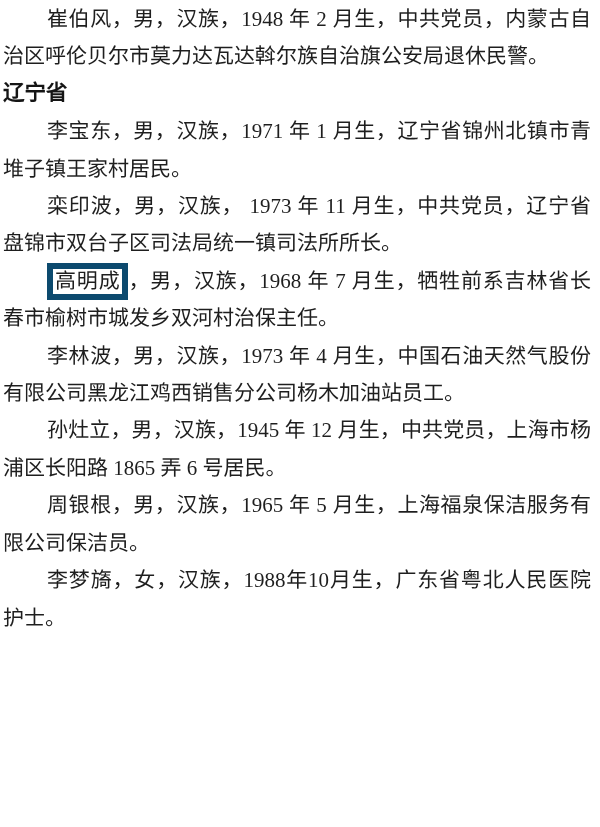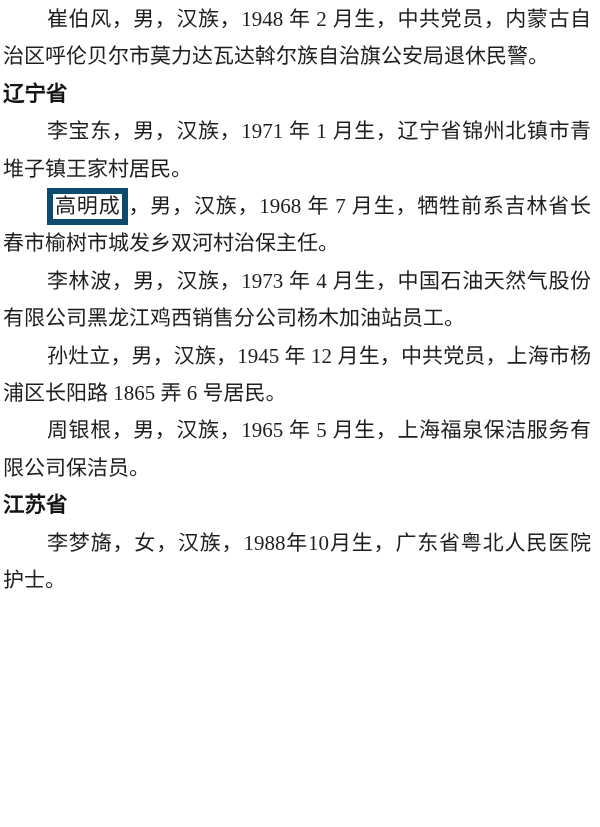--- a/index.html
+++ b/index.html
@@ -27,35 +27,35 @@
     line-height: 37.4px;
     text-align: justify;
     text-indent: 44px;
     word-break: break-all;
   }
   .doc h2.province {
     margin: 0;
     line-height: 37.4px;
     font-size: 21.5px;
     font-weight: 700;
-    font-family: Liberation Sans, sans-serif;
+    font-family: Liberation Mono, monospace;
     color: #151515;
     text-indent: 0;
   }
   .boxed-name {
     border: 6px solid #0c4a6e;
     padding: 0 2px 1px 2px;
   }
 </style>
 </head>
 <body>
 
 <main class="doc">
     <p class="entry"><span>崔伯风，男，汉族，1948 年 2 月生，中共党员，内蒙古自治区呼伦贝尔市莫力达瓦达斡尔族自治旗公安局退休民警。</span></p>
     <h2 class="province">辽宁省</h2>
     <p class="entry"><span>李宝东，男，汉族，1971 年 1 月生，辽宁省锦州北镇市青堆子镇王家村居民。</span></p>
+    <p class="entry"><span>栾印波，男，汉族， 1973 年 11 月生，中共党员，辽宁省盘锦市双台子区司法局统一镇司法所所长。</span></p>
     <p class="entry"><span class="boxed-name">高明成</span><span>，男，汉族，1968 年 7 月生，牺牲前系吉林省长春市榆树市城发乡双河村治保主任。</span></p>
     <p class="entry"><span>李林波，男，汉族，1973 年 4 月生，中国石油天然气股份有限公司黑龙江鸡西销售分公司杨木加油站员工。</span></p>
     <p class="entry"><span>孙灶立，男，汉族，1945 年 12 月生，中共党员，上海市杨浦区长阳路 1865 弄 6 号居民。</span></p>
     <p class="entry"><span>周银根，男，汉族，1965 年 5 月生，上海福泉保洁服务有限公司保洁员。</span></p>
-    <h2 class="province">江苏省</h2>
     <p class="entry"><span>李梦旖，女，汉族，1988年10月生，广东省粤北人民医院护士。</span></p>
   </main>
 
 </body></html>

